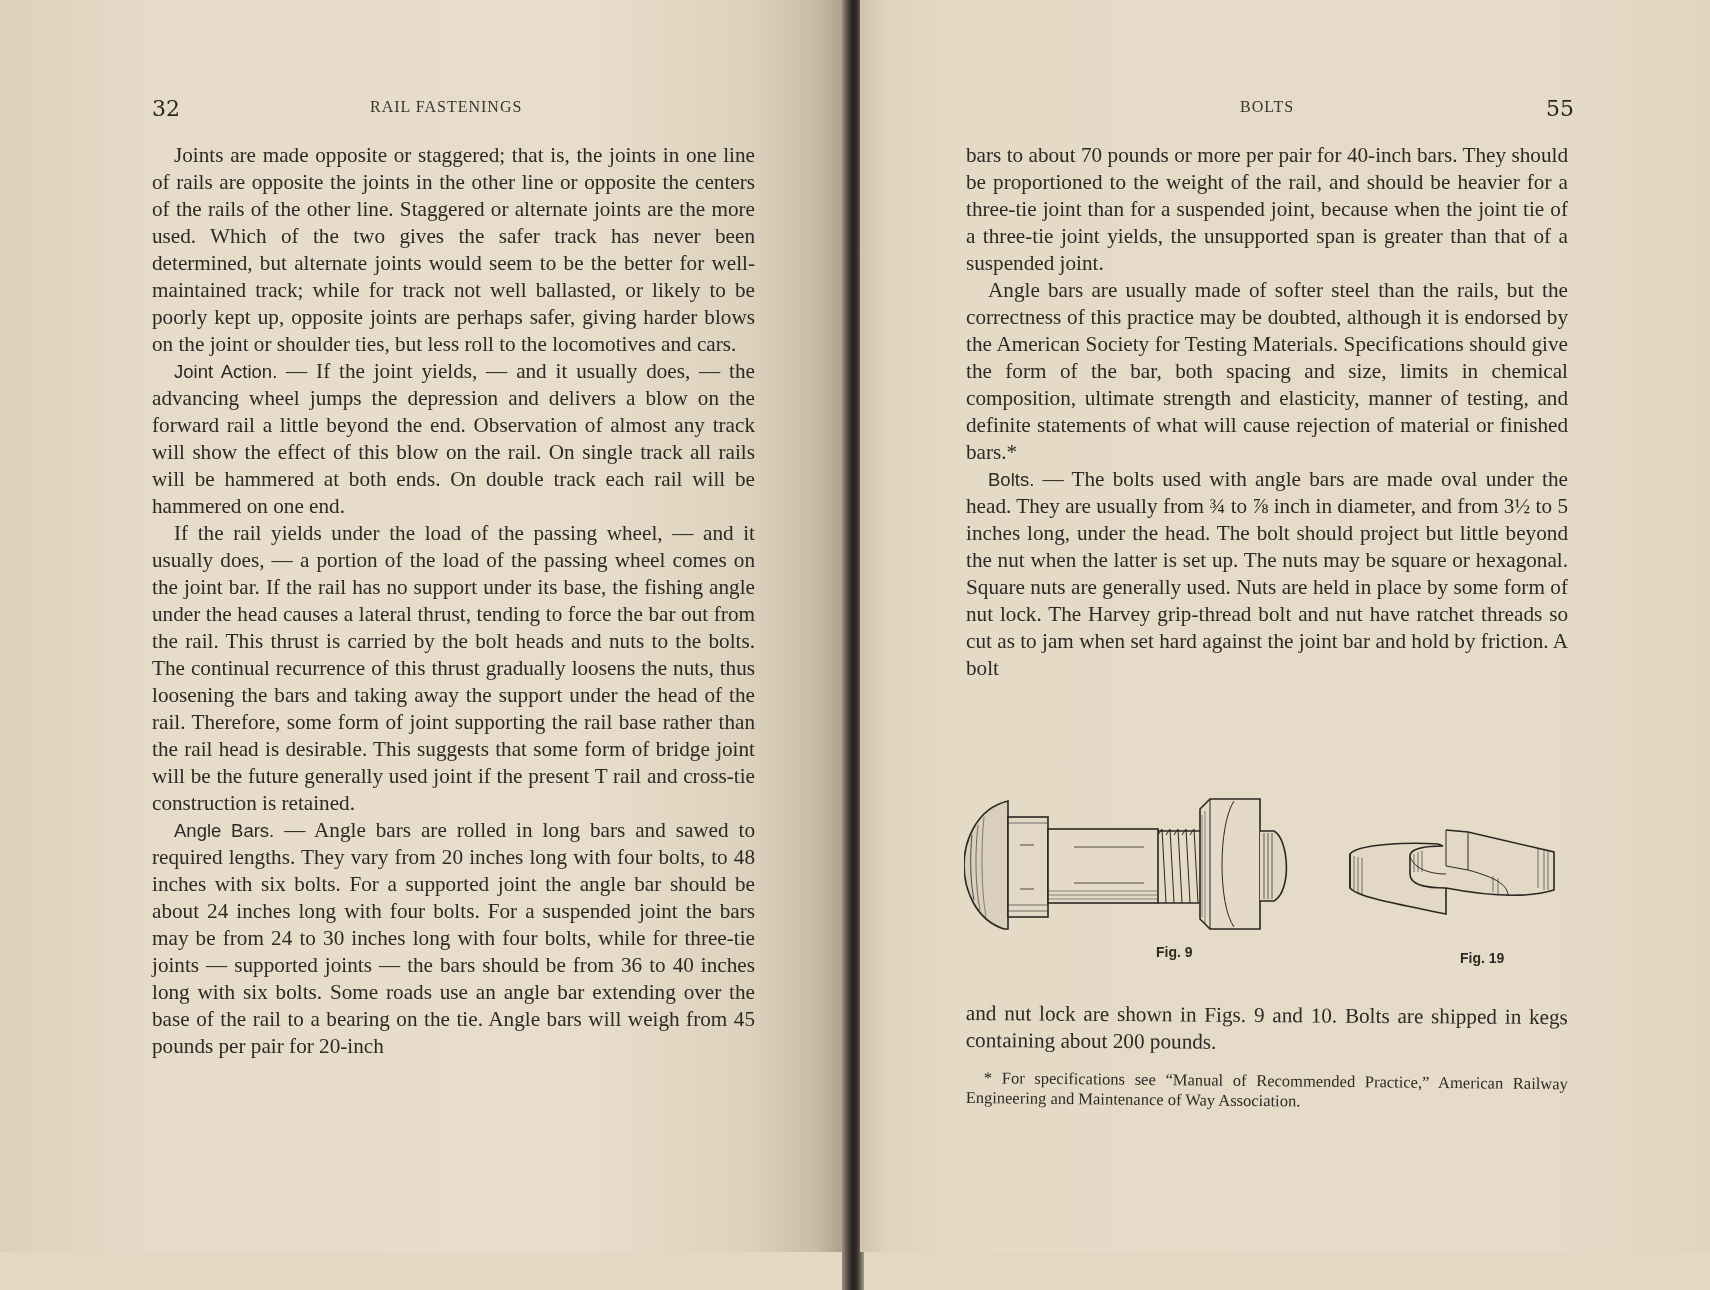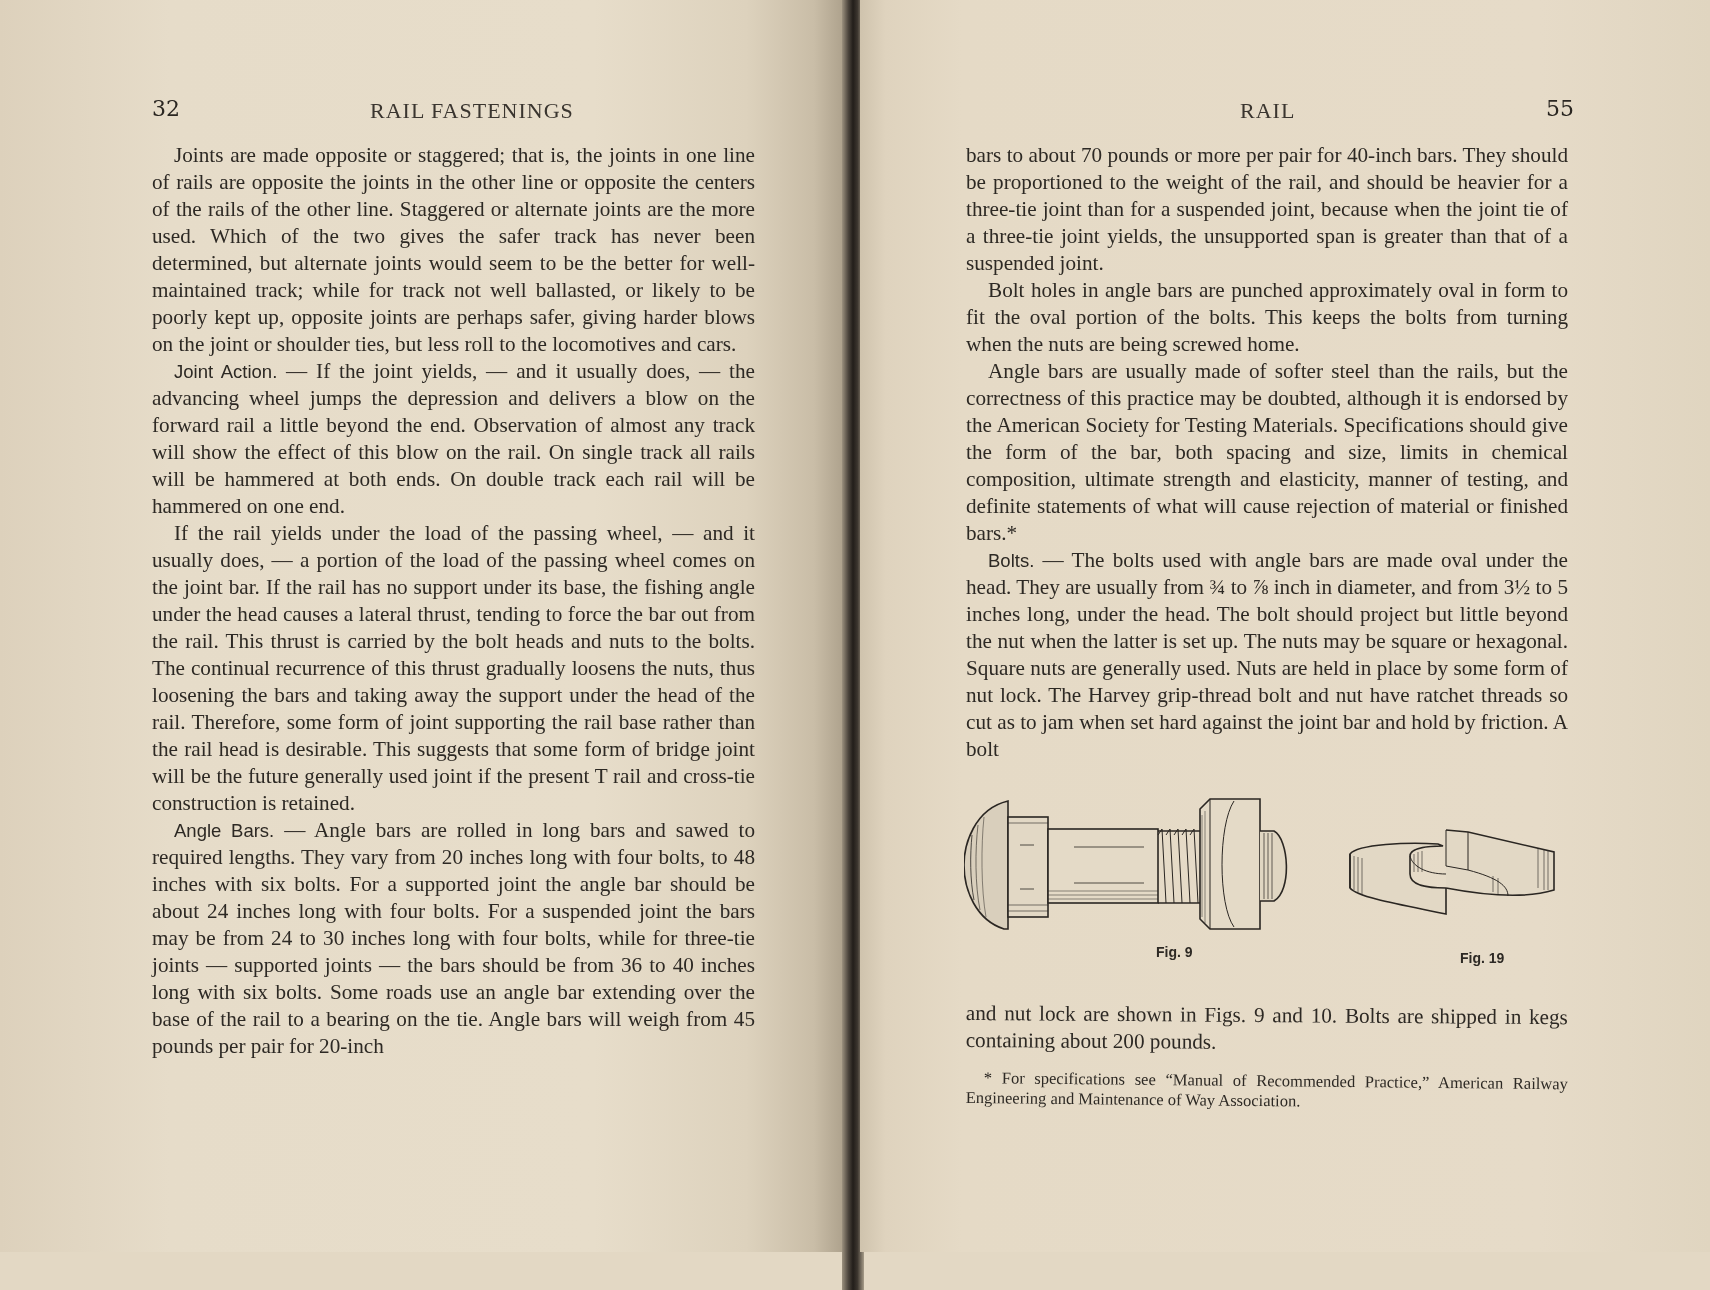--- a/index.html
+++ b/index.html
@@ -18,21 +18,21 @@
     }
     .page-right {
       left: 860px; width: 850px;
       background: linear-gradient(to right, #cfc3ad 0%, #dfd3be 3%, #e5dac6 12%, #e6dbc8 80%, #e0d5c0 100%);
     }
     .gutter {
       position: absolute; top: 0; left: 842px; width: 22px; height: 1290px;
       background: linear-gradient(to right, #9c917f 0%, #4a433b 30%, #221e1a 50%, #3b352e 70%, #a79c89 100%);
     }
     .running-head {
-      position: absolute; top: 98px; font-size: 22px; letter-spacing: 1px; color: #3a352f;
+      position: absolute; top: 98px; font-size: 16px; letter-spacing: 1px; color: #3a352f;
     }
     .page-num {
       position: absolute; top: 96px; font-size: 22px; color: #2a2621;
       font-family: "DejaVu Serif", serif;
     }
     .text-block {
       position: absolute; font-size: 21.2px; line-height: 27px;
       text-align: justify; color: #2d2924;
     }
     .text-block p { margin: 0; text-indent: 22px; }
@@ -60,26 +60,25 @@
     <p><span>Joints are made opposite or staggered; that is, the joints in one line of rails are opposite the joints in the other line or opposite the centers of the rails of the other line.  Staggered or alternate joints are the more used.  Which of the two gives the safer track has never been determined, but alternate joints would seem to be the better for well-maintained track; while for track not well ballasted, or likely to be poorly kept up, opposite joints are perhaps safer, giving harder blows on the joint or shoulder ties, but less roll to the locomotives and cars.</span></p>
     <p><span class="run-in">Joint Action.</span><span> — If the joint yields, — and it usually does, — the advancing wheel jumps the depression and delivers a blow on the forward rail a little beyond the end.  Observation of almost any track will show the effect of this blow on the rail.  On single track all rails will be hammered at both ends.  On double track each rail will be hammered on one end.</span></p>
     <p><span>If the rail yields under the load of the passing wheel, — and it usually does, — a portion of the load of the passing wheel comes on the joint bar.  If the rail has no support under its base, the fishing angle under the head causes a lateral thrust, tending to force the bar out from the rail.  This thrust is carried by the bolt heads and nuts to the bolts.  The continual recurrence of this thrust gradually loosens the nuts, thus loosening the bars and taking away the support under the head of the rail.  Therefore, some form of joint supporting the rail base rather than the rail head is desirable.  This suggests that some form of bridge joint will be the future generally used joint if the present T rail and cross-tie construction is retained.</span></p>
     <p><span class="run-in">Angle Bars.</span><span> — Angle bars are rolled in long bars and sawed to required lengths.  They vary from 20 inches long with four bolts, to 48 inches with six bolts.  For a supported joint the angle bar should be about 24 inches long with four bolts.  For a suspended joint the bars may be from 24 to 30 inches long with four bolts, while for three-tie joints — supported joints — the bars should be from 36 to 40 inches long with six bolts.  Some roads use an angle bar extending over the base of the rail to a bearing on the tie.  Angle bars will weigh from 45 pounds per pair for 20-inch</span></p>
   </div>
 </div>
 
 <div class="gutter"></div>
 
 <div class="page page-right">
-  <span class="running-head" style="left:380px;">RAIL</span>
+  <span class="running-head" style="left:380px;">BOLTS</span>
   <span class="page-num" style="left:686px;">55</span>
 
   <div class="text-block" style="left:106px; top:142px; width:602px;">
     <p class="no-indent"><span>bars to about 70 pounds or more per pair for 40-inch bars.  They should be proportioned to the weight of the rail, and should be heavier for a three-tie joint than for a suspended joint, because when the joint tie of a three-tie joint yields, the unsupported span is greater than that of a suspended joint.</span></p>
-    <p><span>Bolt holes in angle bars are punched approximately oval in form to fit the oval portion of the bolts.  This keeps the bolts from turning when the nuts are being screwed home.</span></p>
     <p><span>Angle bars are usually made of softer steel than the rails, but the correctness of this practice may be doubted, although it is endorsed by the American Society for Testing Materials.  Specifications should give the form of the bar, both spacing and size, limits in chemical composition, ultimate strength and elasticity, manner of testing, and definite statements of what will cause rejection of material or finished bars.*</span></p>
     <p><span class="run-in">Bolts.</span><span> — The bolts used with angle bars are made oval under the head.  They are usually from ¾ to ⅞ inch in diameter, and from 3½ to 5 inches long, under the head.  The bolt should project but little beyond the nut when the latter is set up.  The nuts may be square or hexagonal.  Square nuts are generally used.  Nuts are held in place by some form of nut lock.  The Harvey grip-thread bolt and nut have ratchet threads so cut as to jam when set hard against the joint bar and hold by friction.  A bolt</span></p>
   </div>
 
   <div class="figure" style="left:104px; top:795px; width:340px; height:140px;">
     <svg width="340" height="140" viewBox="0 0 340 140">
       <g fill="none" stroke="#2a2622" stroke-width="1.6">
 
         <path d="M44 6 C10 14 0 50 0 70 C0 95 12 125 40 134 L44 134 Z" fill="#d9cfbc"></path>
         <path d="M8 40 C6 60 6 85 10 105" stroke-width="0.8"></path>

